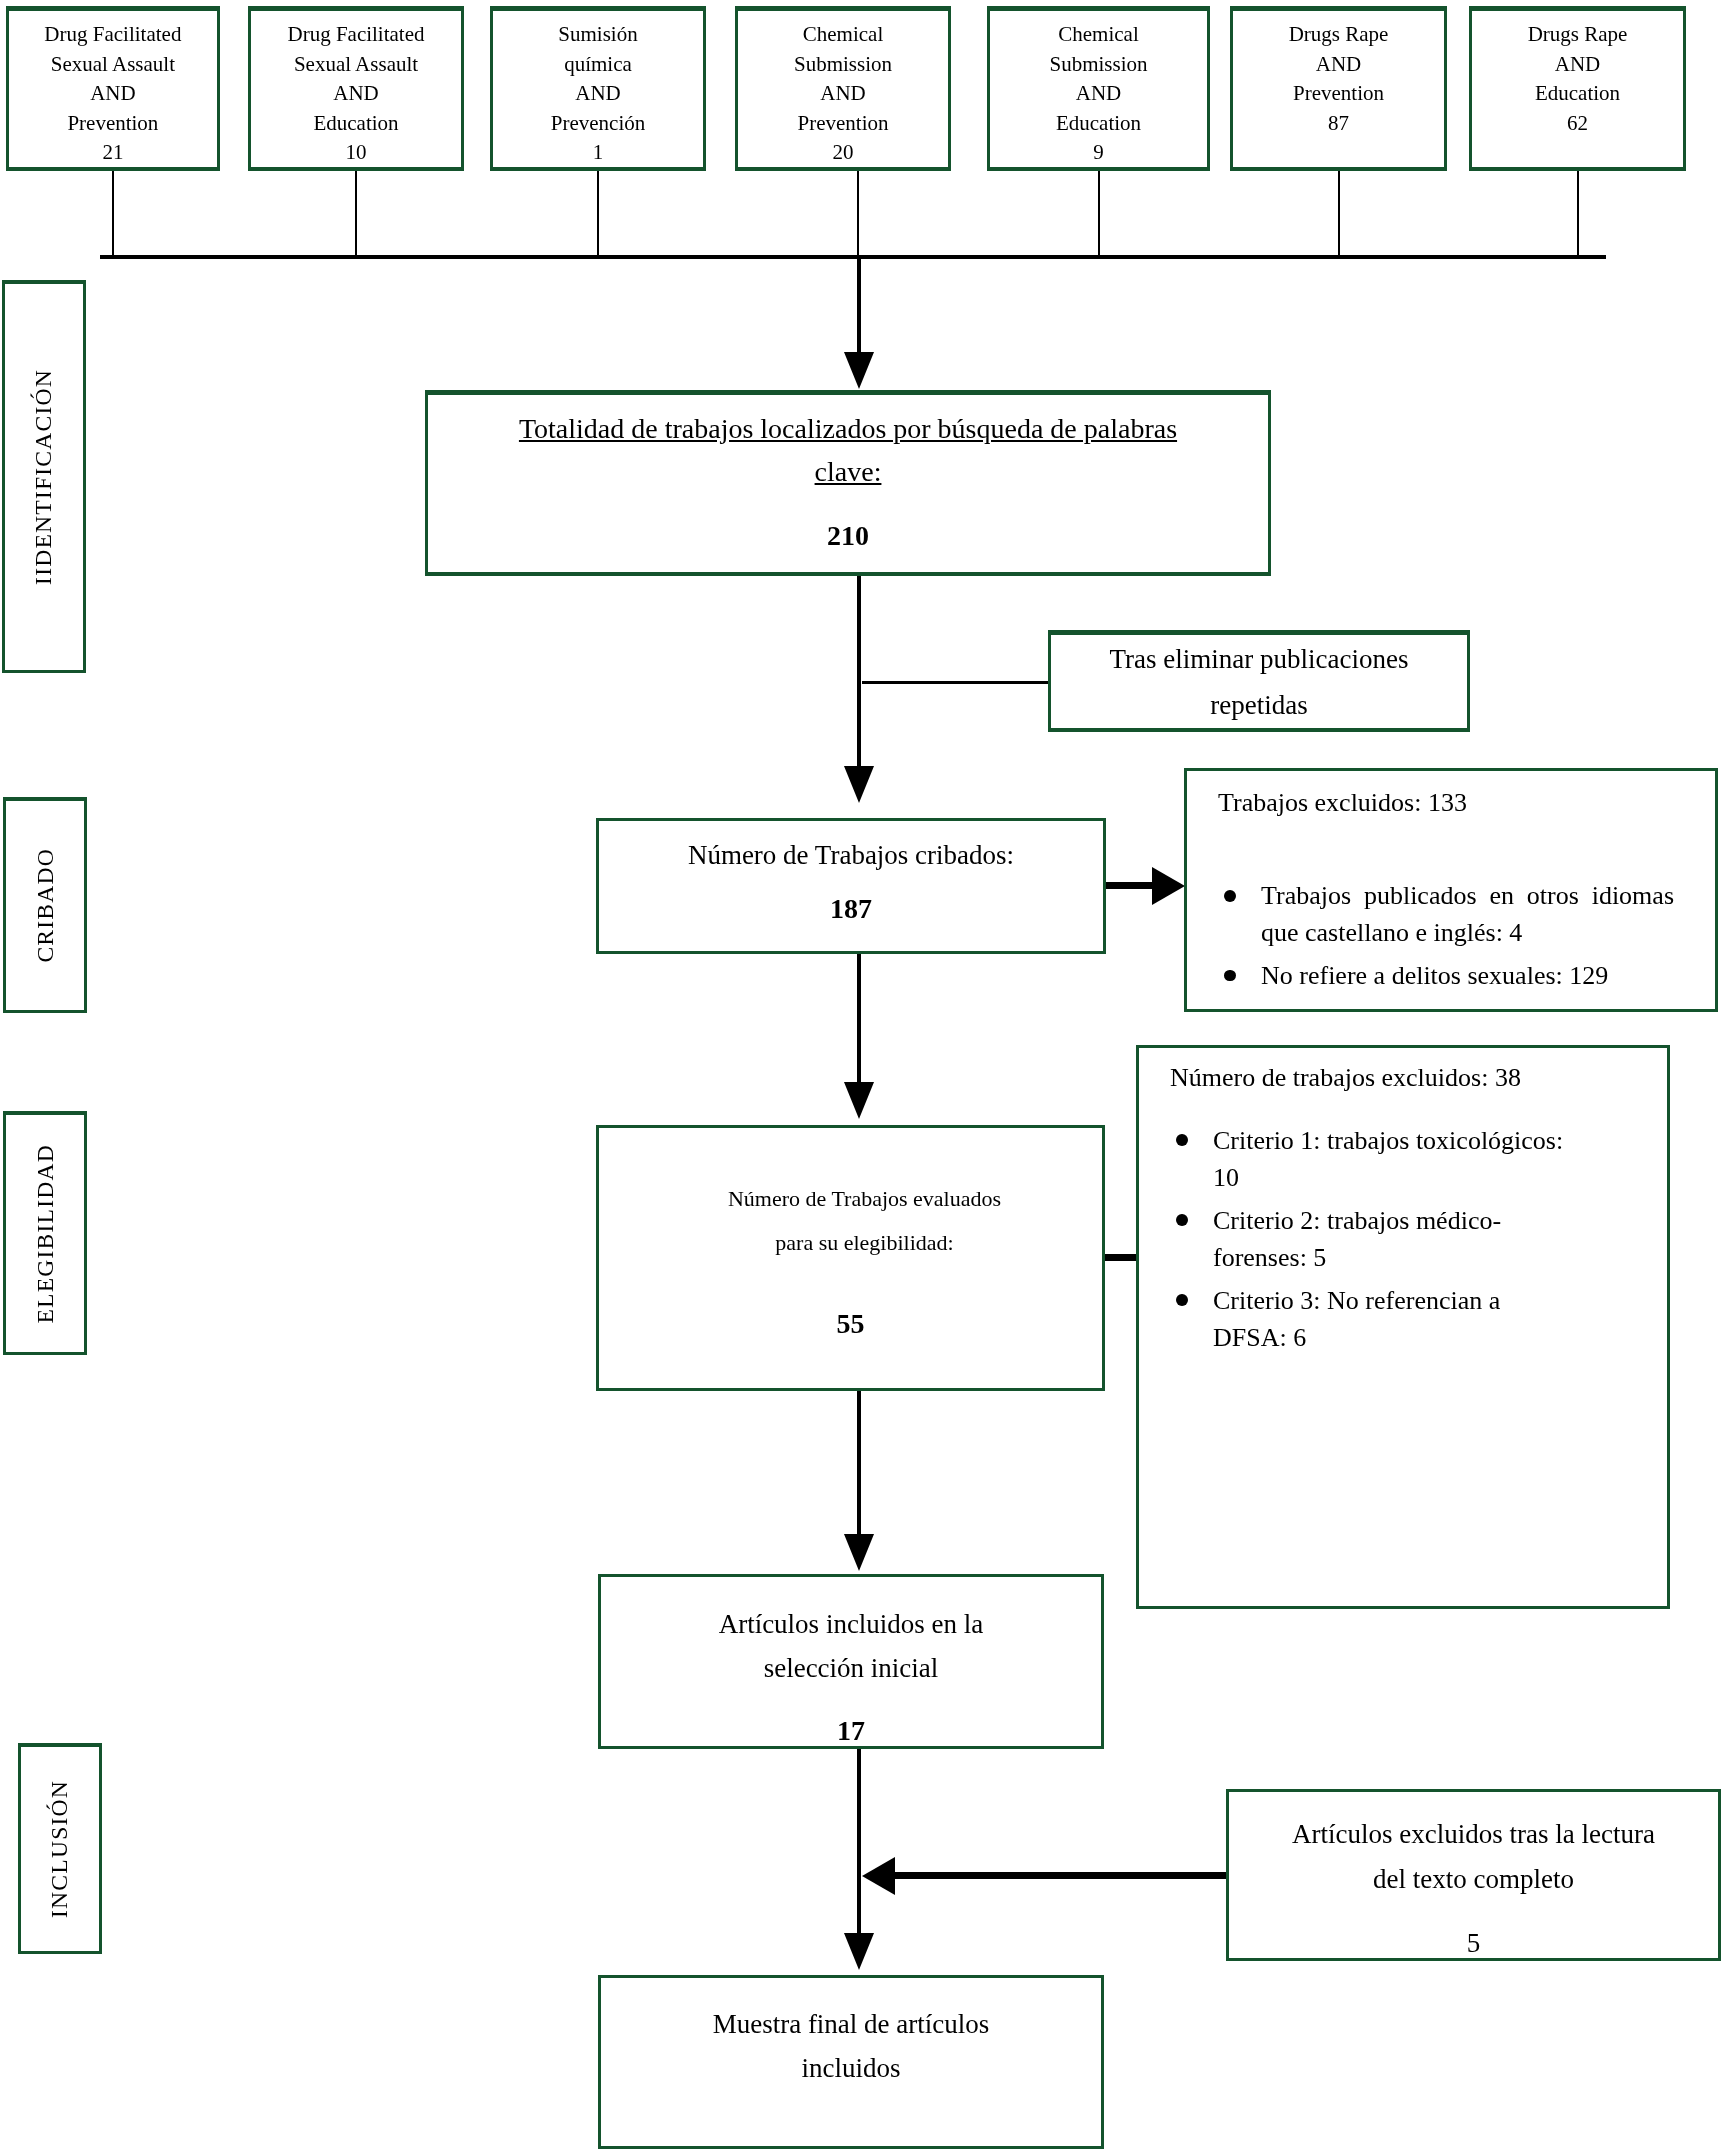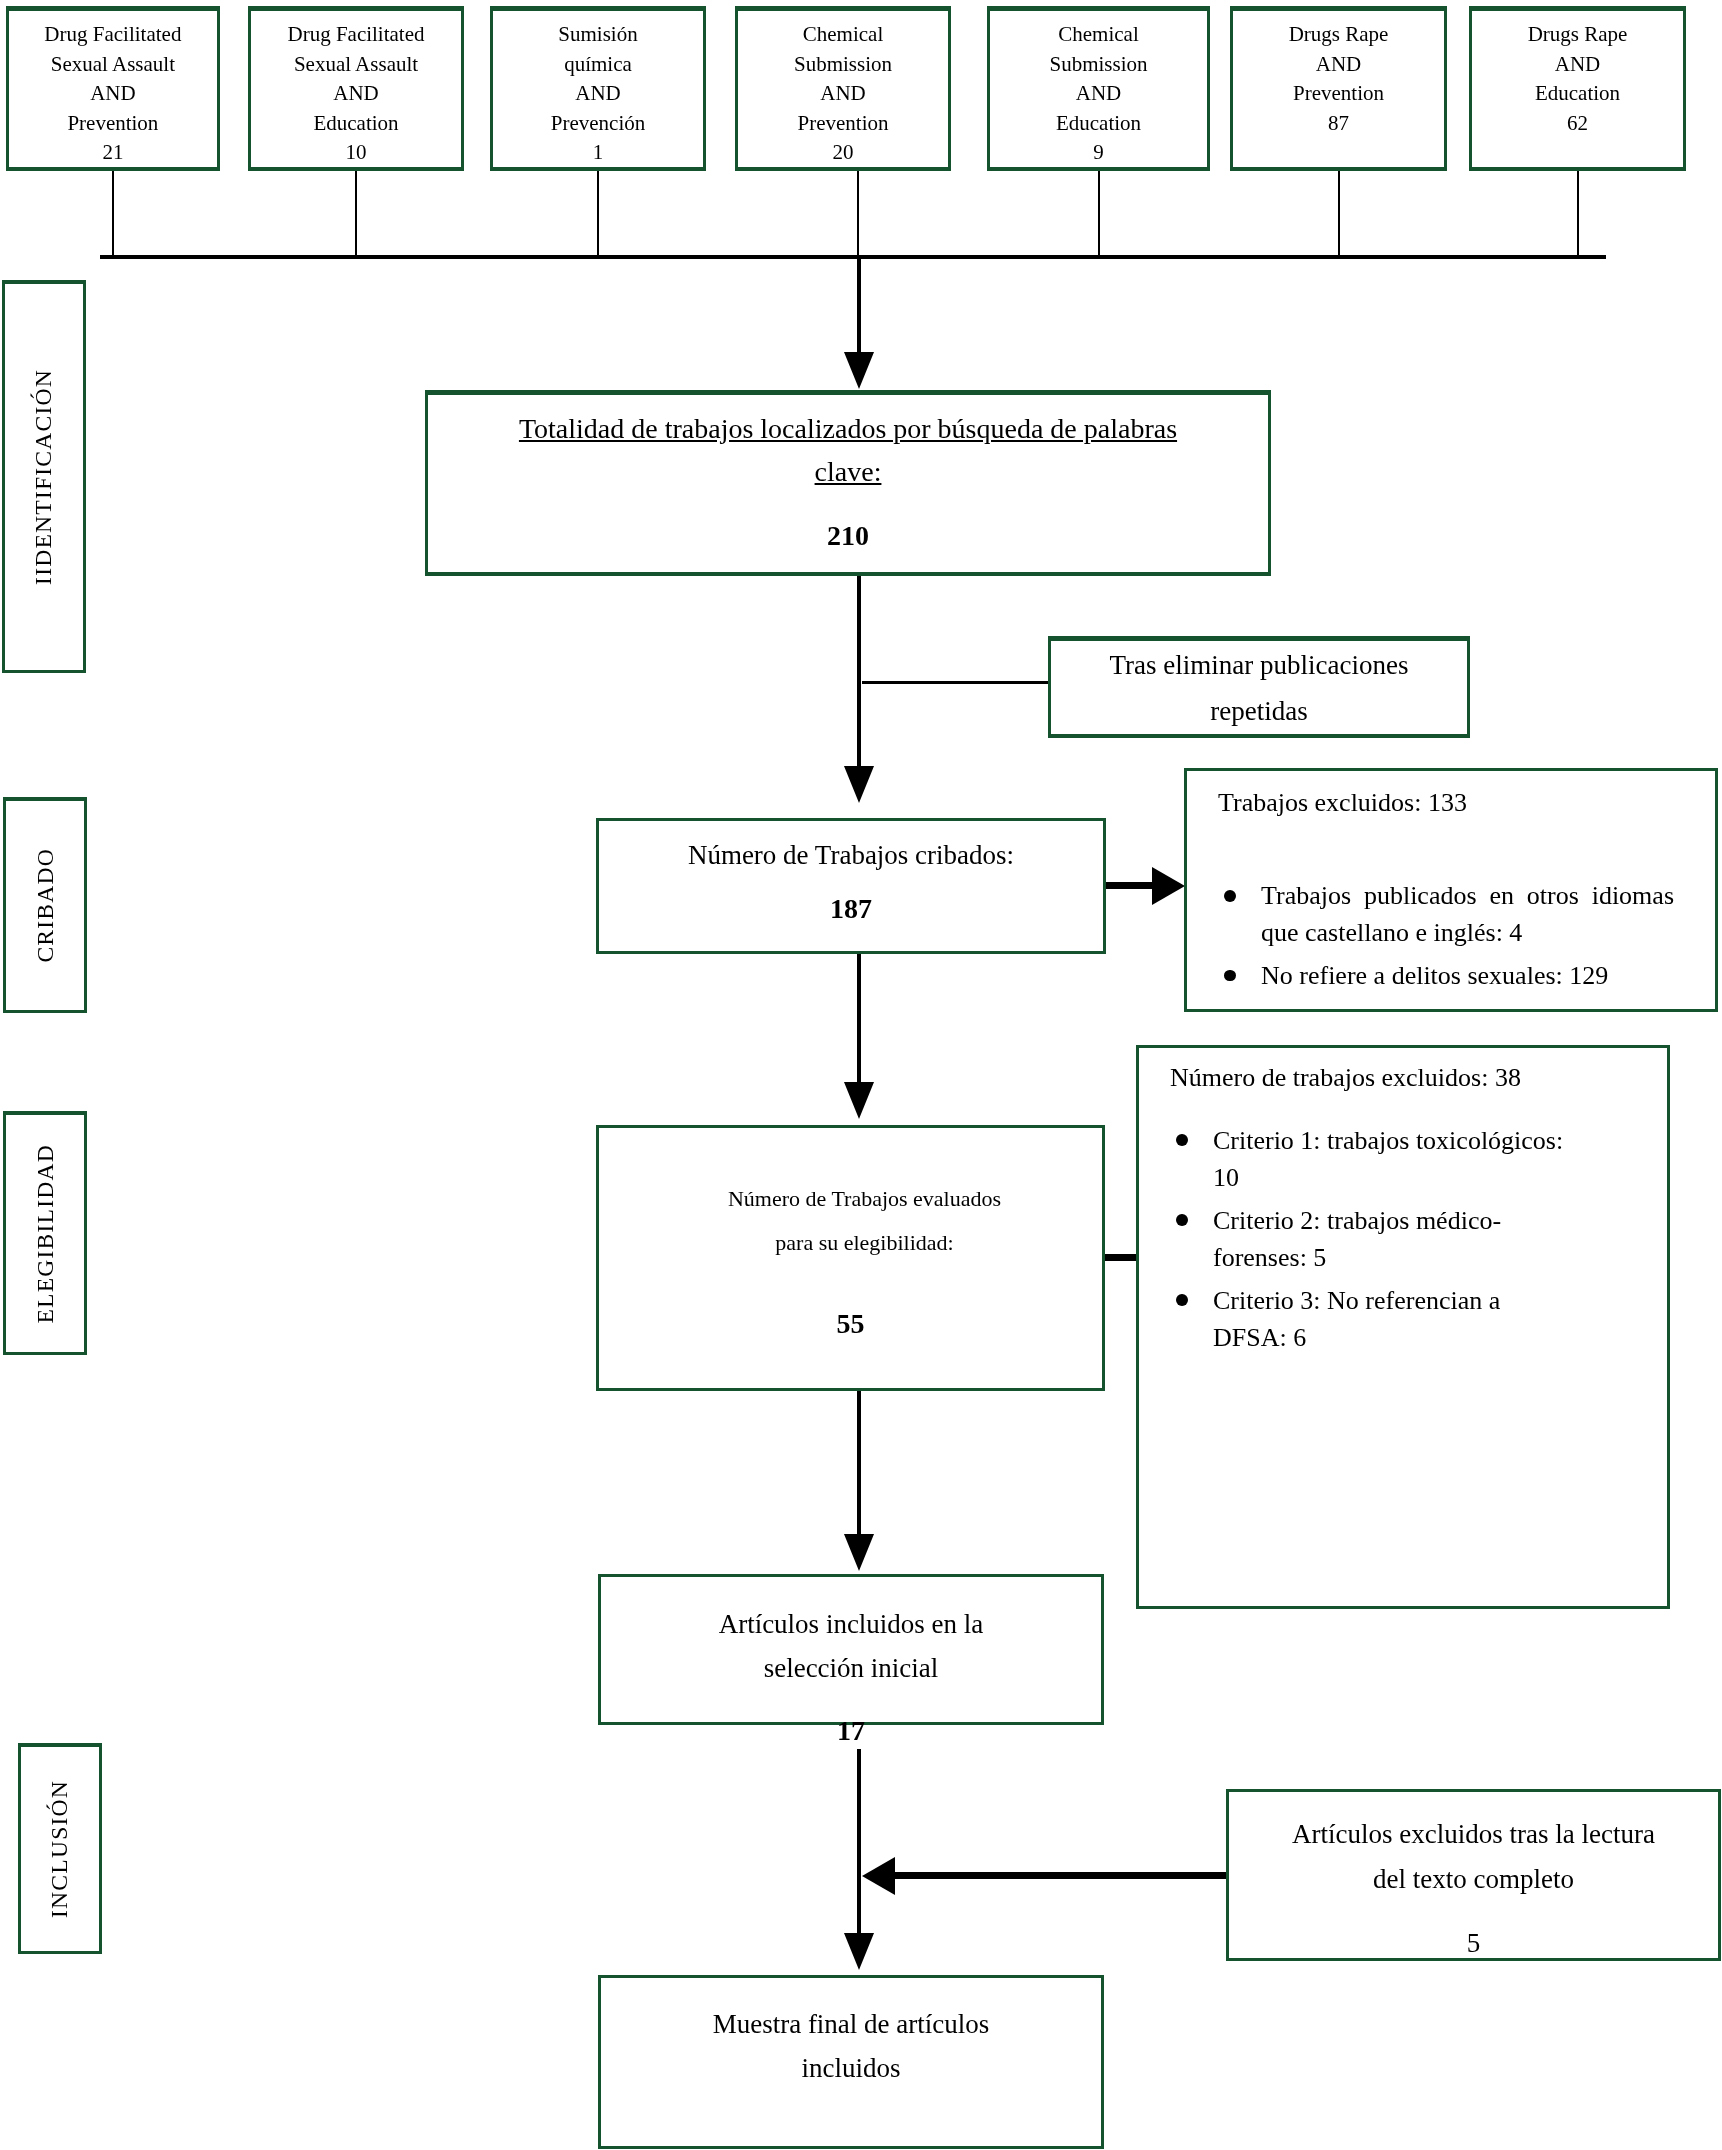--- a/index.html
+++ b/index.html
@@ -83,21 +83,21 @@
   <div class="box thick ctr" style="left:425px;top:390px;width:846px;height:186px;padding-top:11.8px;">
     <div class="bx-text" style="font-size:28px;line-height:43px;text-decoration:underline;">Totalidad de trabajos localizados por búsqueda de palabras
 clave:</div>
     <div class="num" style="font-size:28px;margin-top:27px;">210</div>
   </div>
 
   <div class="line" style="left:857px;top:576px;width:4.1px;height:193px;"></div>
   <div class="ah ah-down" style="left:844px;top:766px;"></div>
   <div class="line" style="left:862px;top:681px;width:187px;height:3px;"></div>
 
-  <div class="box thick ctr" style="left:1048px;top:630px;width:422px;height:102px;display:flex;align-items:center;justify-content:center;margin-top:6px;">
+  <div class="box thick ctr" style="left:1048px;top:630px;width:422px;height:102px;display:flex;align-items:center;justify-content:center;">
     <div class="bx-text" style="font-size:27px;line-height:46px;">Tras eliminar publicaciones
 repetidas</div>
   </div>
 
   <div class="box vlabel" style="left:3px;top:797px;width:84px;height:216px;">
     <span>CRIBADO</span>
   </div>
 
   <div class="box ctr" style="left:596px;top:818px;width:510px;height:136px;padding-top:16.5px;">
     <div class="bx-text" style="font-size:27px;line-height:35px;">Número de Trabajos cribados:</div>
@@ -139,21 +139,21 @@
       <li style="width:402px;">Criterio 2: trabajos médico-
 forenses: 5</li>
       <li style="width:402px;">Criterio 3: No referencian a
 DFSA: 6</li>
     </ul>
   </div>
 
   <div class="line" style="left:857px;top:1391px;width:4.1px;height:145px;"></div>
   <div class="ah ah-down" style="left:844px;top:1534px;"></div>
 
-  <div class="box ctr" style="left:598px;top:1574px;width:506px;height:151px;padding-top:25px;">
+  <div class="box ctr" style="left:598px;top:1574px;width:506px;height:175px;padding-top:25px;">
     <div class="bx-text" style="font-size:27px;line-height:44px;">Artículos incluidos en la
 selección inicial</div>
     <div class="num" style="font-size:28px;margin-top:25px;">17</div>
   </div>
 
   <div class="box vlabel" style="left:17.7px;top:1743px;width:84px;height:211px;">
     <span>INCLUSIÓN</span>
   </div>
 
   <div class="line" style="left:857px;top:1749px;width:4.1px;height:186px;"></div>

